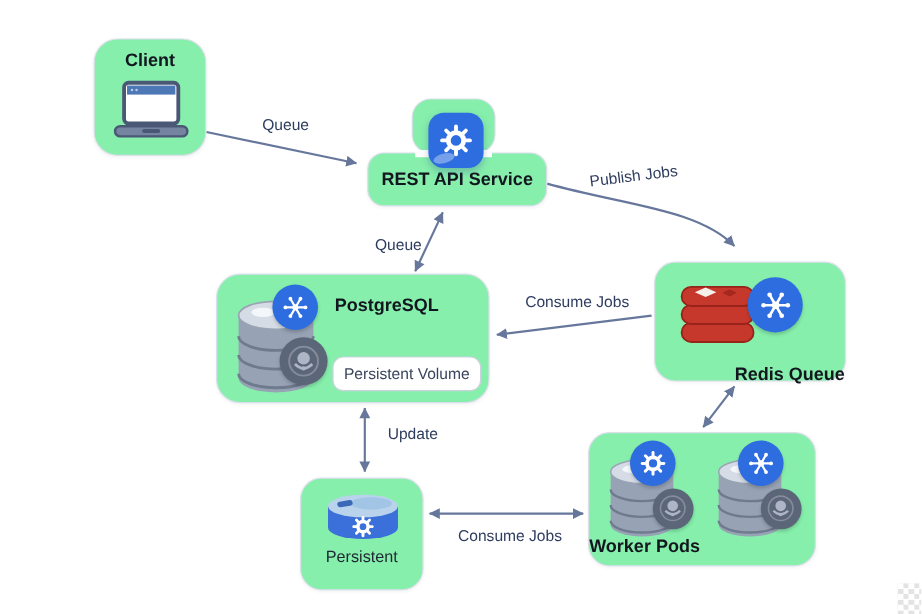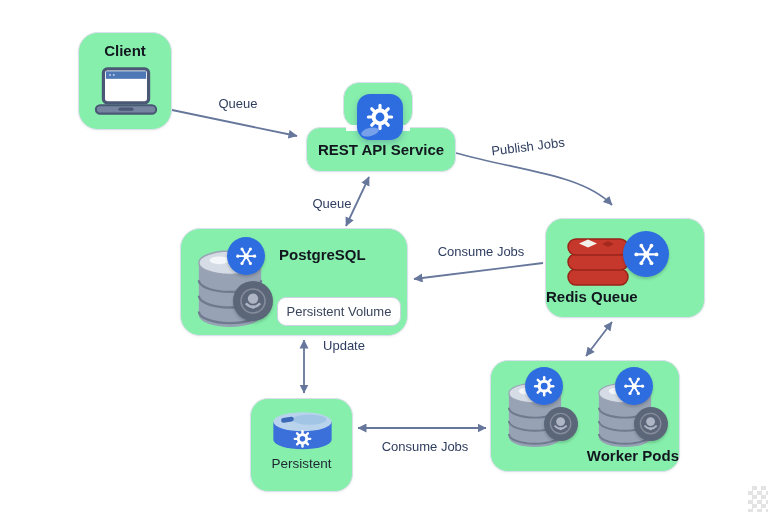--- a/index.html
+++ b/index.html
@@ -27,21 +27,21 @@
   #api-icon .crescent{position:absolute;left:4px;bottom:4px;width:18px;height:8px;border-radius:50%;
             background:rgba(255,255,255,.35);transform:rotate(-14deg);}
 
   
   #redis-box{left:545px;top:218px;width:160px;height:100px;}
   #redis-icon{position:absolute;left:20px;top:16px;width:64px;height:52px;}
   .badge{position:absolute;border-radius:50%;background:#2e6de0;box-shadow:0 2px 3px rgba(0,0,0,.18);}
   .badge svg{position:absolute;left:10%;top:10%;width:80%;height:80%;}
   .badge.dark{background:#5c6679;}
   #redis-hub{left:77px;top:12px;width:46px;height:46px;}
-  #redis-title{position:absolute;left:0;top:68px;width:100%;text-align:left;}
+  #redis-title{position:absolute;left:0;top:84px;width:100%;text-align:right;}
 
   
   #postgres-box{left:180px;top:228px;width:228px;height:108px;border-radius:20px;}
   #pg-db{position:absolute;left:12px;top:18px;width:74px;height:86px;}
   #pg-hub{left:46px;top:8px;width:38px;height:38px;}
   #pg-pod{left:52px;top:52px;width:40px;height:40px;}
   #pg-title{position:absolute;left:98px;top:16px;}
   #pg-pill{position:absolute;left:96px;top:68px;width:124px;height:29px;border:1.5px solid #ccd3df;
            border-radius:9px;display:flex;align-items:center;justify-content:center;
            color:#39455c;font-size:13px;background:#fff;box-sizing:border-box;text-align:center;}
@@ -52,21 +52,21 @@
   #pv-title{position:absolute;left:0;top:57px;width:100%;color:#1f2633;font-size:13.5px;line-height:16px;}
 
   
   #workers-box{left:490px;top:360px;width:190px;height:112px;}
   .wdb{position:absolute;width:62px;height:74px;}
   #wdb1{left:13px;top:18px;} #wdb2{left:103px;top:18px;}
   #w-gear{left:34px;top:6px;width:38px;height:38px;}
   #w-hub{left:124px;top:6px;width:38px;height:38px;}
   #w-pod1{left:53px;top:46px;width:34px;height:34px;}
   #w-pod2{left:143px;top:46px;width:34px;height:34px;}
-  #workers-title{position:absolute;left:0;top:85px;width:100%;text-align:right;}
+  #workers-title{position:absolute;left:0;top:85px;width:100%;text-align:left;}
 
   
   #edges{position:absolute;left:0;top:0;width:768px;height:512px;z-index:1;}
   .box{z-index:2;} #api-icon{z-index:5;}
   .edge-label{position:absolute;z-index:3;font-size:13px;font-weight:500;color:#2e3d5f;text-align:center;}
   #lbl-publish{transform:rotate(-7deg);}
 
   #checker{position:absolute;left:748px;top:486px;width:20px;height:26px;opacity:.75;
     background:conic-gradient(#d9d9d9 90deg,#fff 90deg 180deg,#d9d9d9 180deg 270deg,#fff 270deg);
     background-size:9px 9px;}
@@ -93,21 +93,21 @@
       <path d="M304,340 L304,393" marker-start="url(#mStart)" marker-end="url(#mEnd)"></path>
       <path d="M358,428 L486,428" marker-start="url(#mStart)" marker-end="url(#mEnd)"></path>
       <path d="M586,356 L612,322" marker-start="url(#mStart)" marker-end="url(#mEnd)"></path>
     </g>
   </svg>
 
   <div class="edge-label" style="left:208px;top:96px;width:60px;">Queue</div>
   <div class="edge-label" id="lbl-publish" style="left:482px;top:139px;width:92px;">Publish Jobs</div>
   <div class="edge-label" style="left:306px;top:196px;width:52px;">Queue</div>
   <div class="edge-label" style="left:434px;top:244px;width:94px;">Consume Jobs</div>
-  <div class="edge-label" style="left:316px;top:338px;width:56px;">Update</div>
+  <div class="edge-label" style="left:316px;top:354px;width:56px;">Update</div>
   <div class="edge-label" style="left:376px;top:439px;width:98px;">Consume Jobs</div>
 
   <div class="box" id="client-box">
     <div class="node-title">Client</div>
     <svg id="laptop" viewBox="0 0 68 54">
       <rect x="10" y="2.5" width="48" height="36" rx="4" fill="#ffffff" stroke="#4a5876" stroke-width="3.4"></rect>
       <rect x="12.6" y="5" width="42.8" height="8" fill="#4e77b5"></rect>
       <circle cx="17" cy="9" r="1.1" fill="#b9cbe6"></circle>
         <circle cx="21" cy="9" r="1.1" fill="#b9cbe6"></circle>
       <rect x="2" y="41" width="64" height="9" rx="4.5" fill="#75859f" stroke="#4a5876" stroke-width="2.2"></rect>

